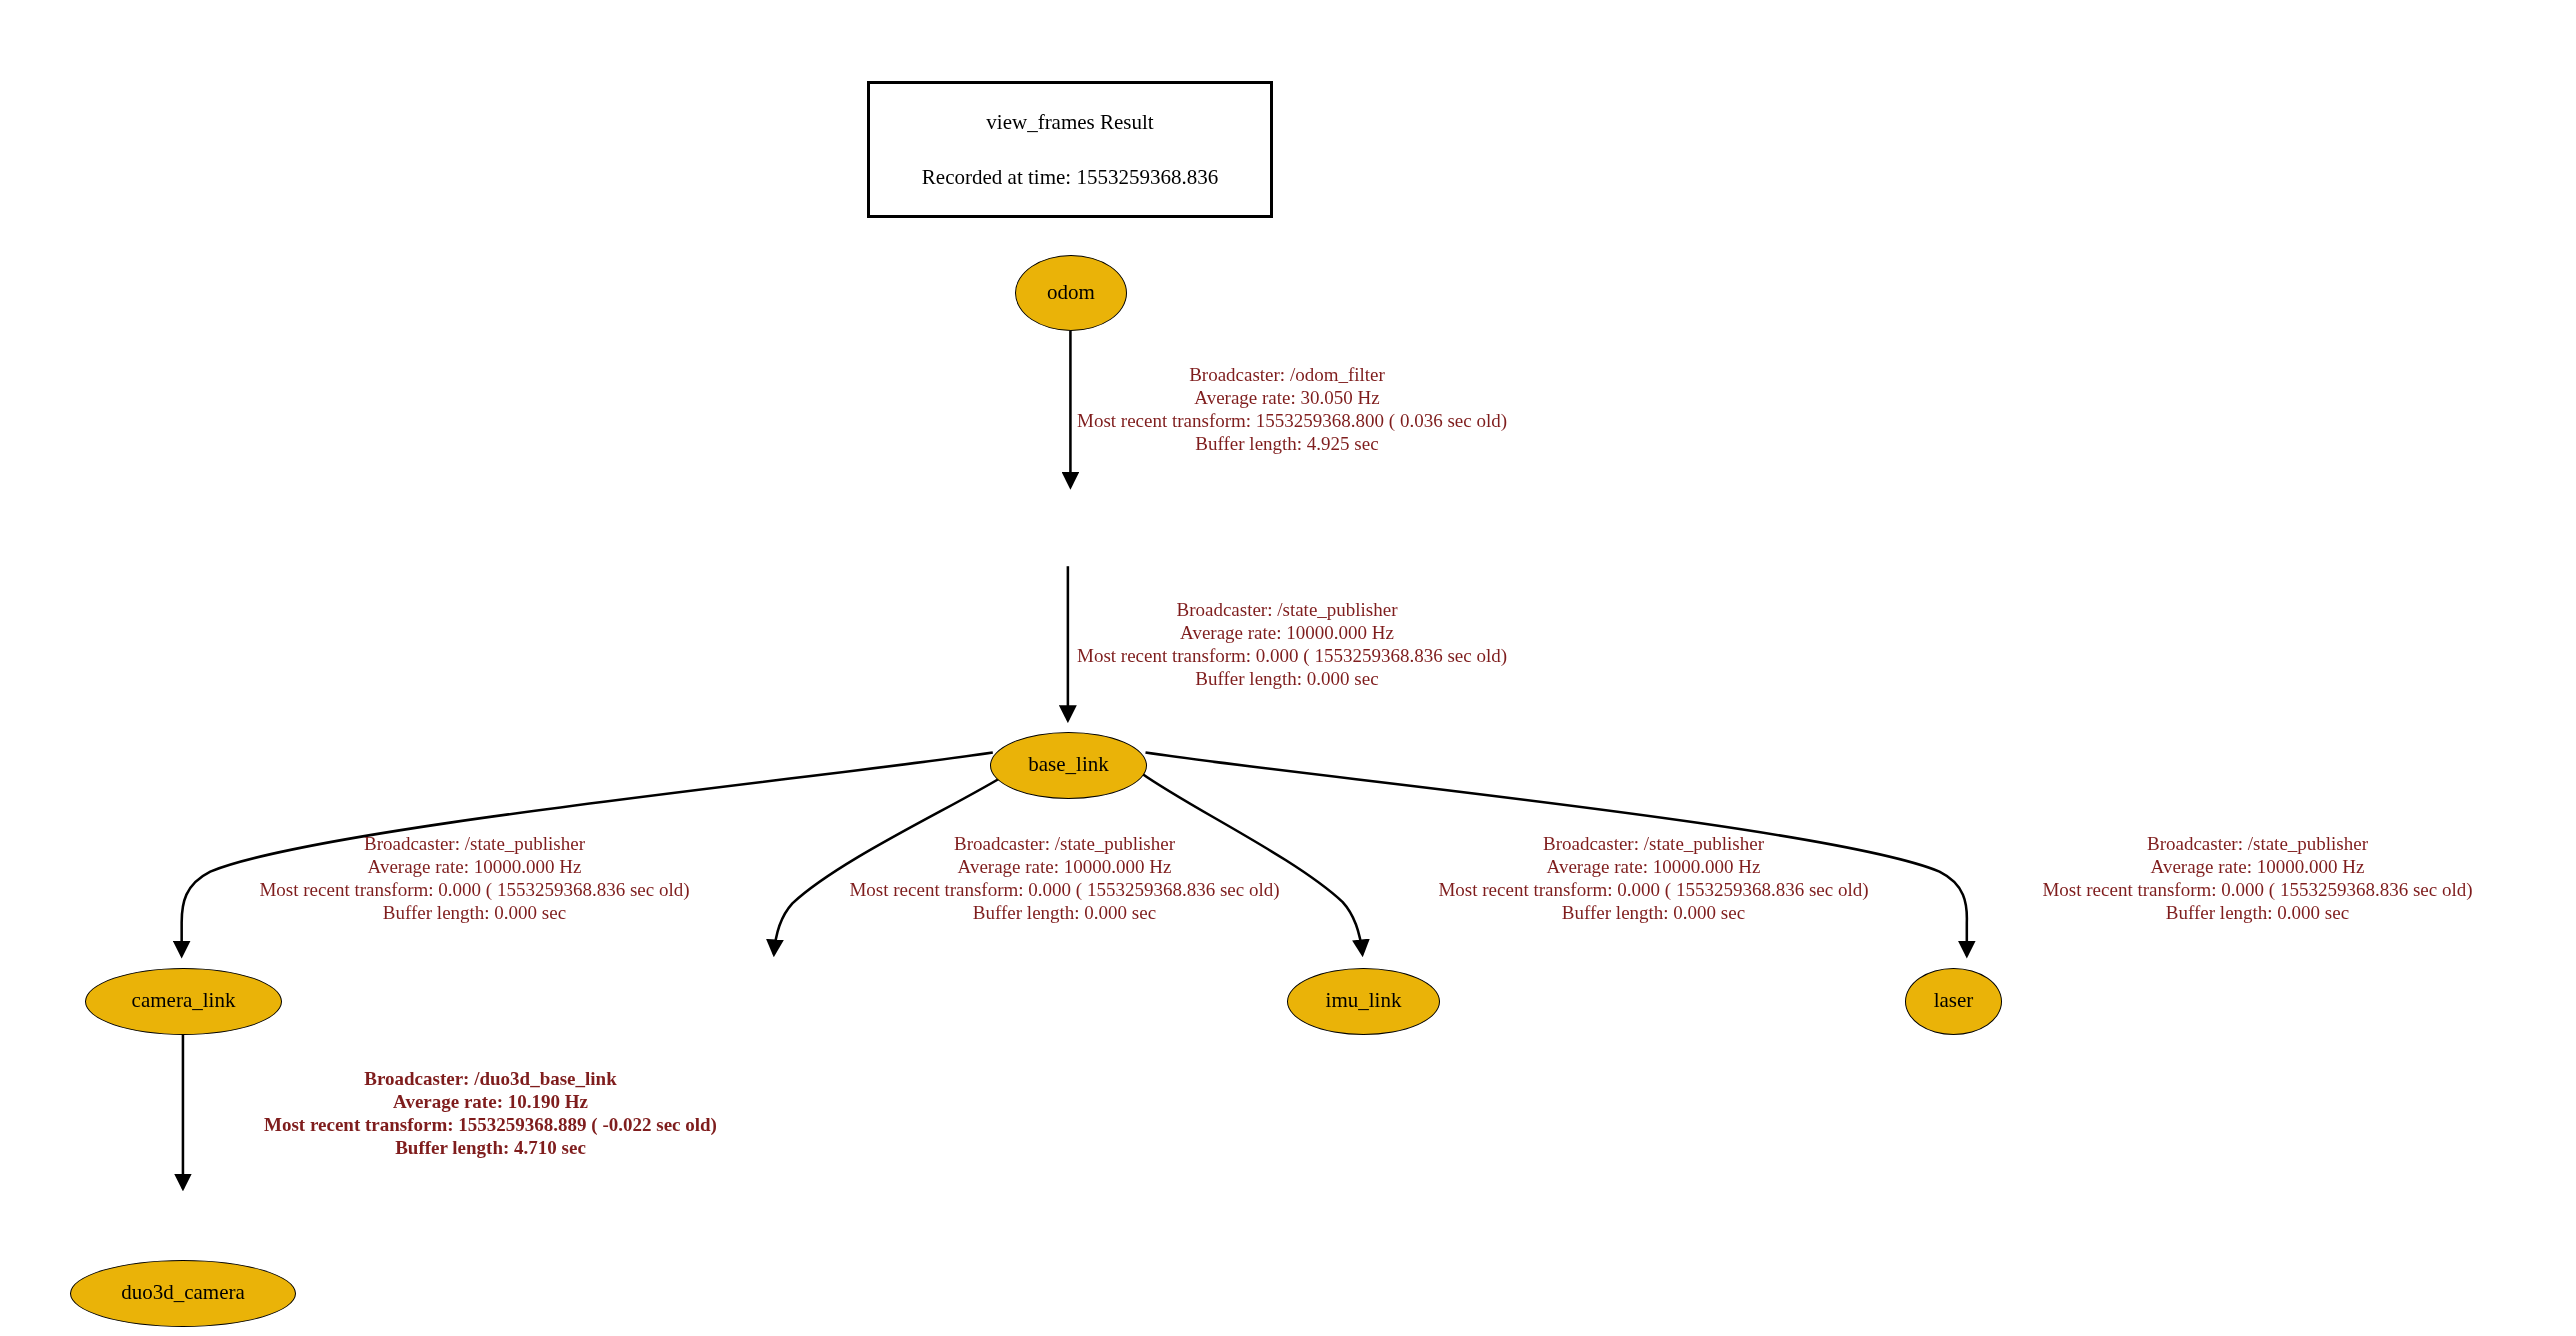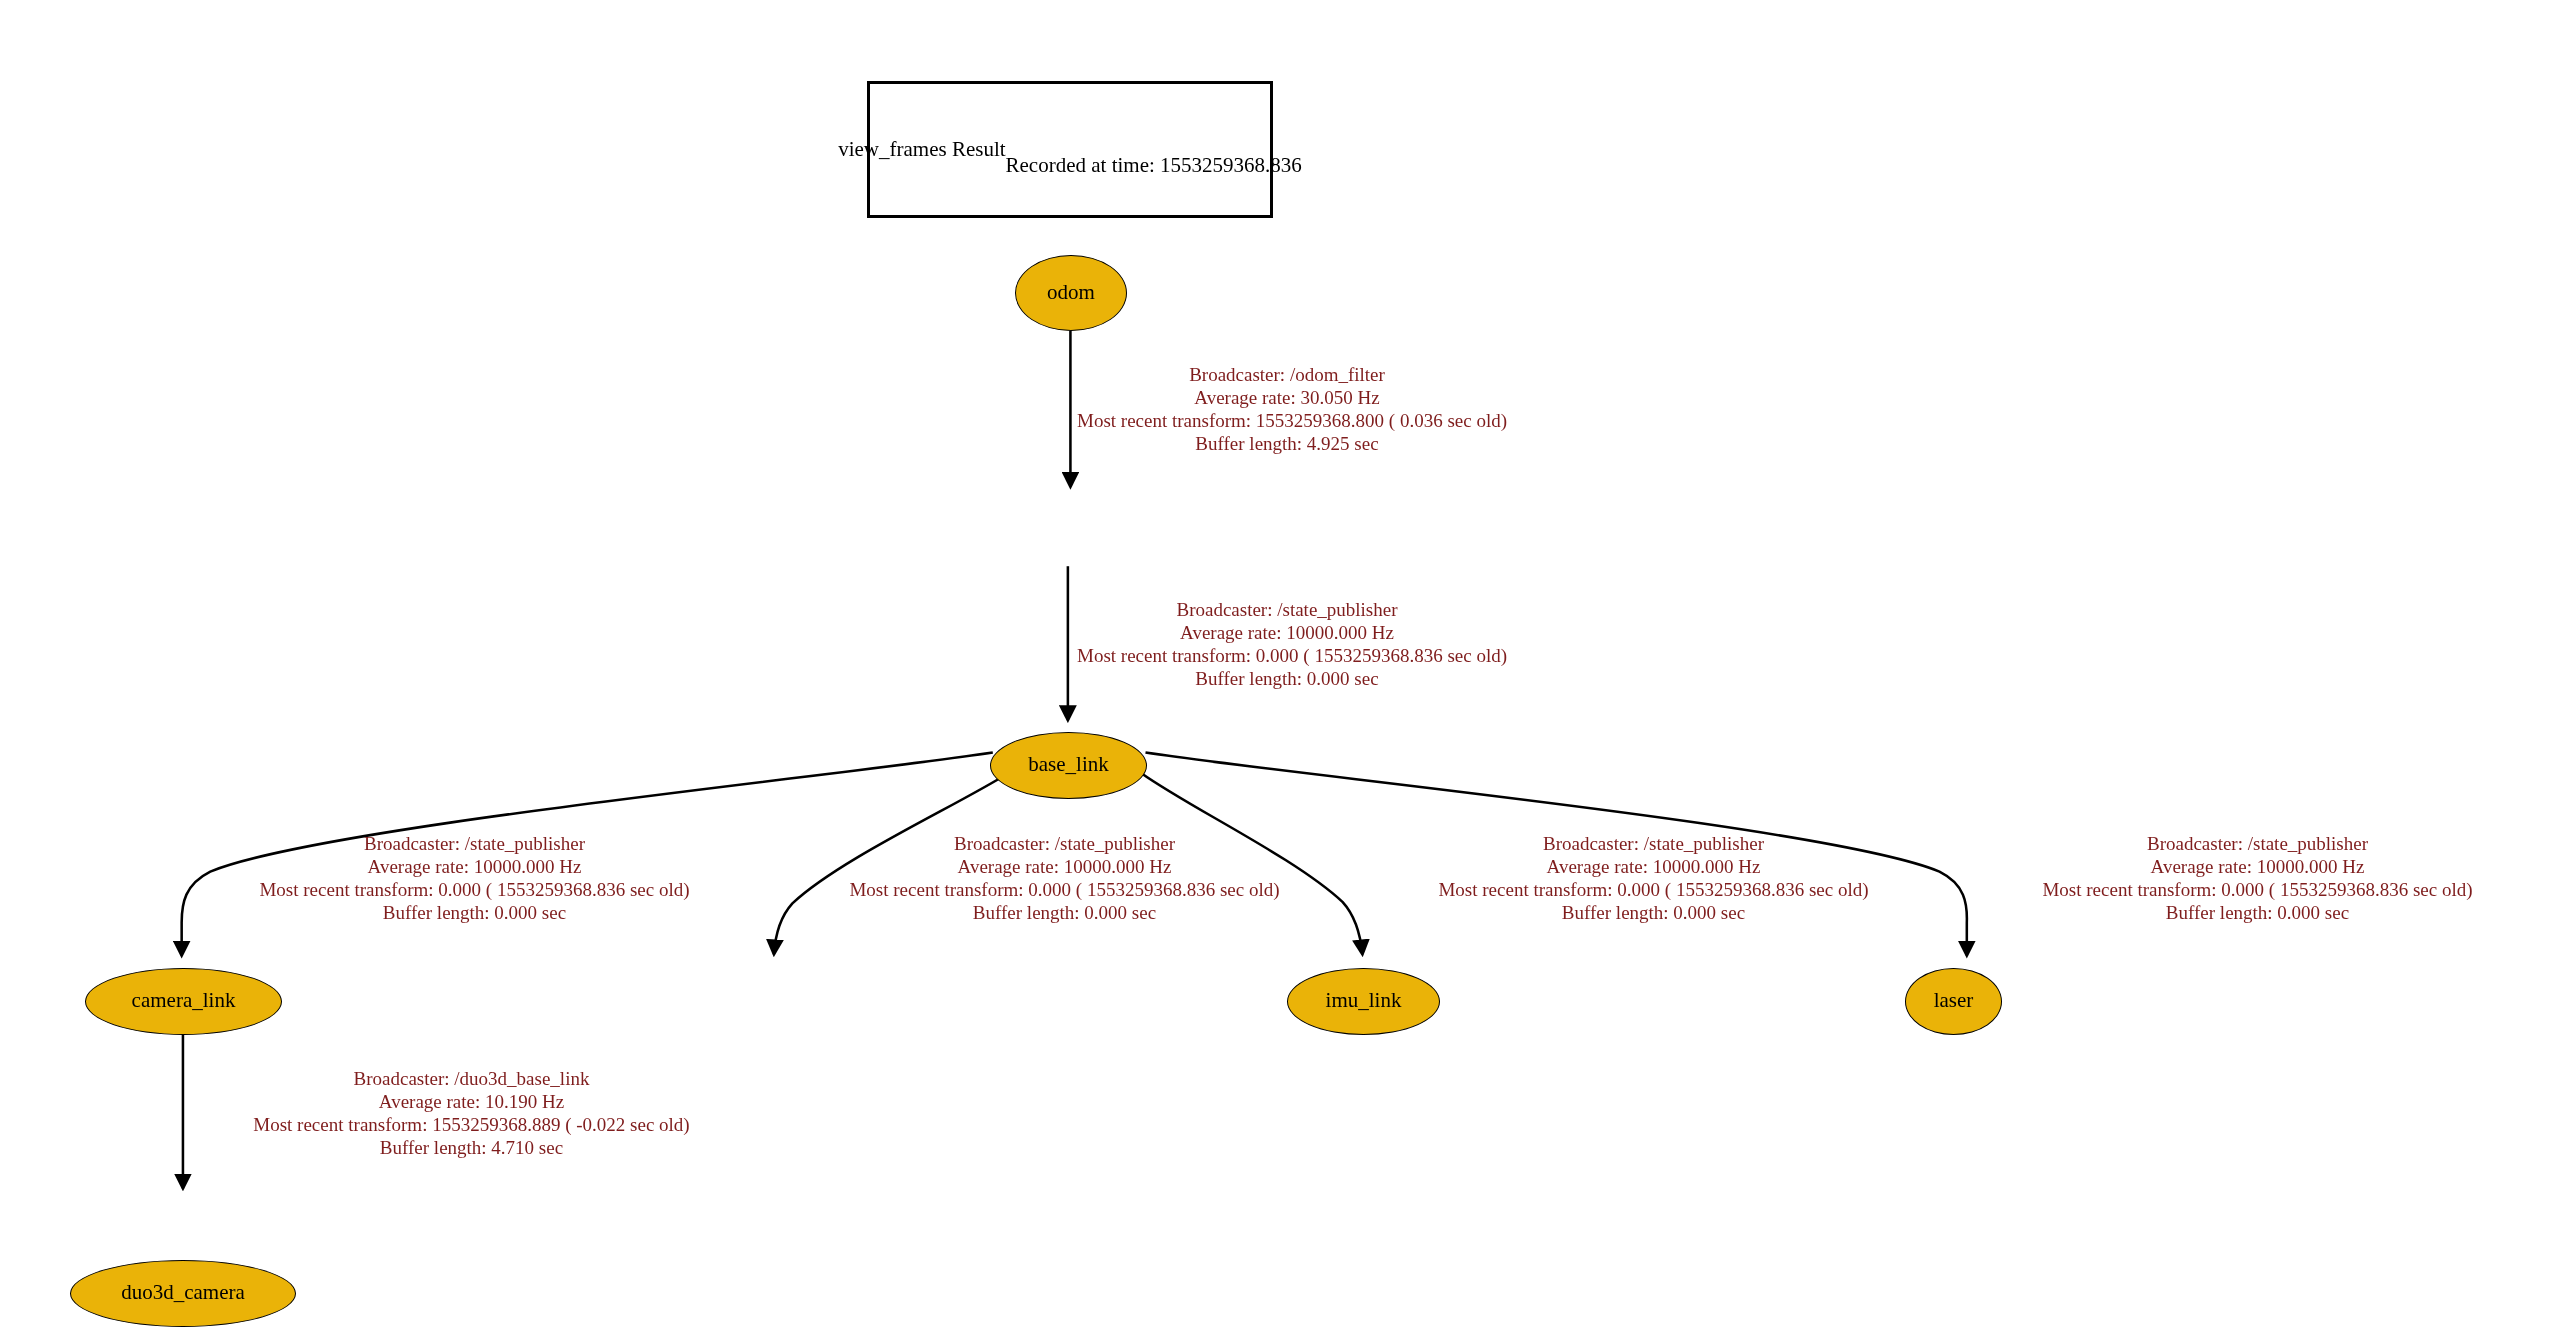--- a/index.html
+++ b/index.html
@@ -29,21 +29,21 @@
   .result-box {
     position: absolute;
     left: 867px;
     top: 81px;
     width: 406px;
     height: 137px;
     border: 3.2px solid #000000;
     box-sizing: border-box;
     background: #ffffff;
     display: flex;
-    flex-direction: row;
+    flex-direction: column;
     align-items: center;
     justify-content: center;
   }
   .result-title {
     font-size: 21px;
     line-height: 1.15;
     text-align: center;
     white-space: nowrap;
   }
   .result-time {
@@ -194,21 +194,21 @@
     <div>Buffer length: 0.000 sec</div>
   </div>
 
   <div class="edge-label" style="left:1971px; top:832px; width:573px;">
     <div>Broadcaster: /state_publisher</div>
     <div>Average rate: 10000.000 Hz</div>
     <div>Most recent transform: 0.000 ( 1553259368.836 sec old)</div>
     <div>Buffer length: 0.000 sec</div>
   </div>
 
-  <div class="edge-label" style="left:185px; top:1067px; width:573px;">
+  <div class="edge-label" style="left:204px; top:1067px; width:573px;font-weight:bold;">
     <div>Broadcaster: /duo3d_base_link</div>
     <div>Average rate: 10.190 Hz</div>
     <div>Most recent transform: 1553259368.889 ( -0.022 sec old)</div>
     <div>Buffer length: 4.710 sec</div>
   </div>
 
 </div>
 
 
 </body></html>

